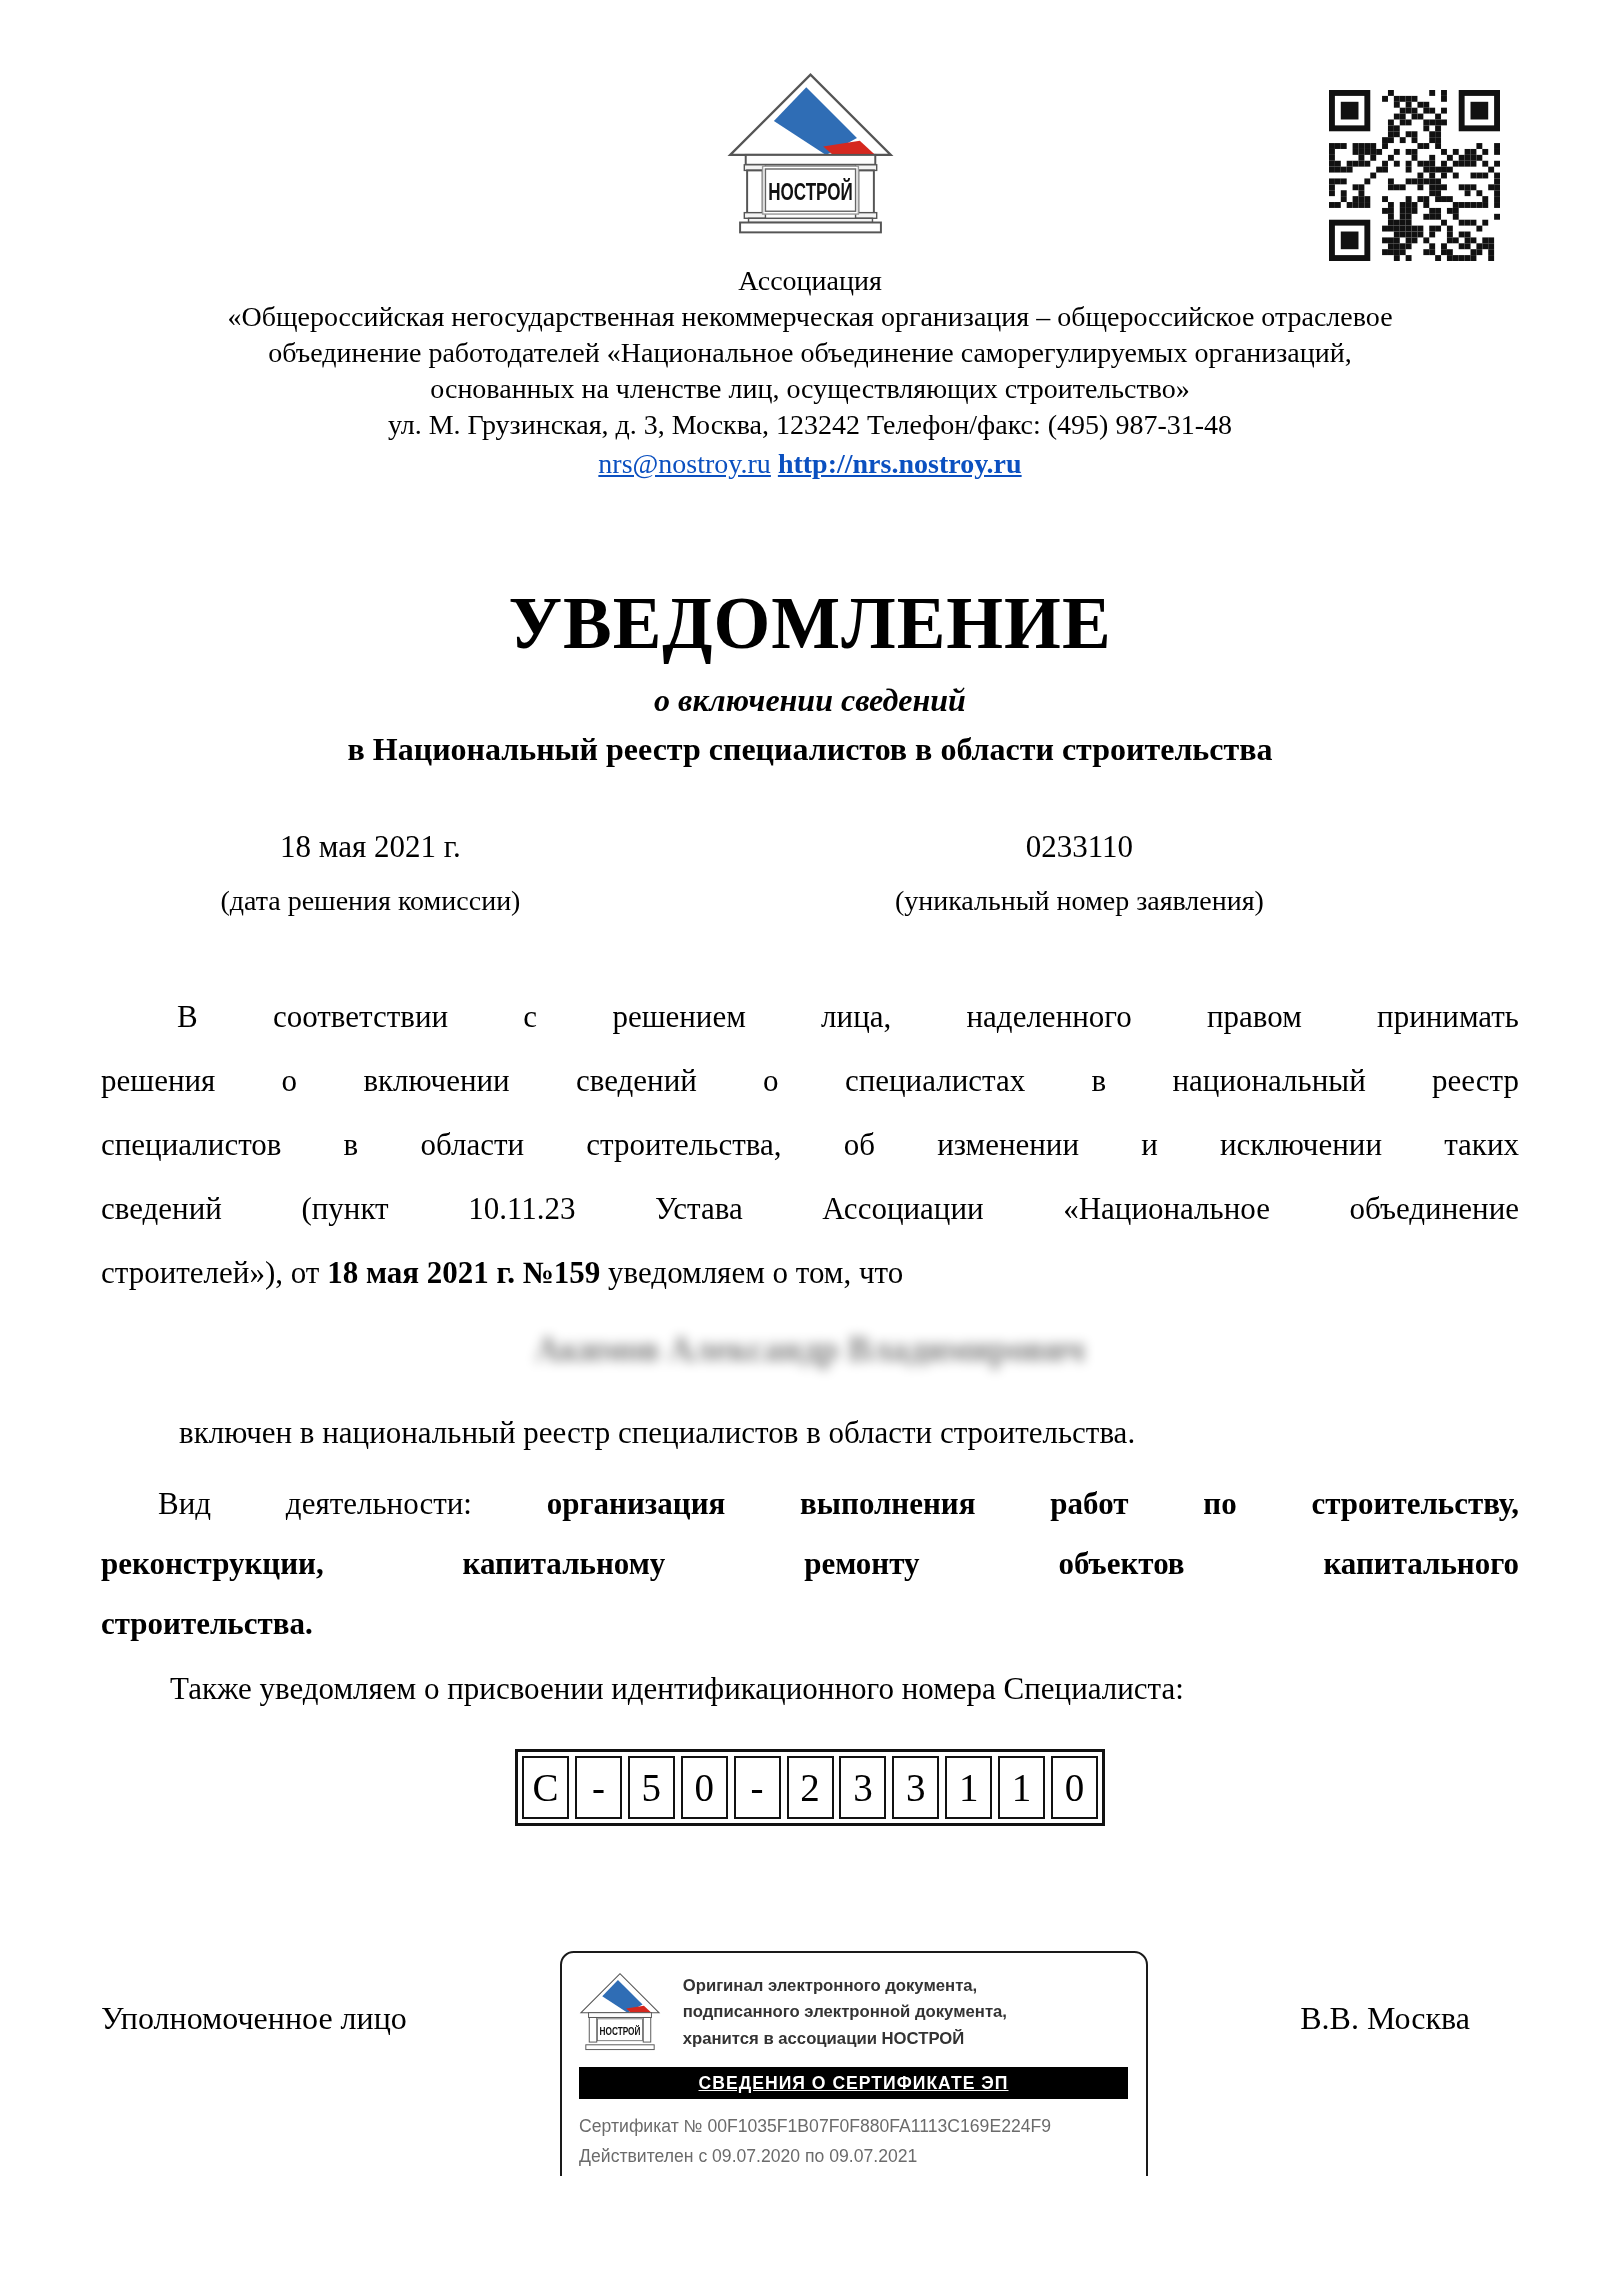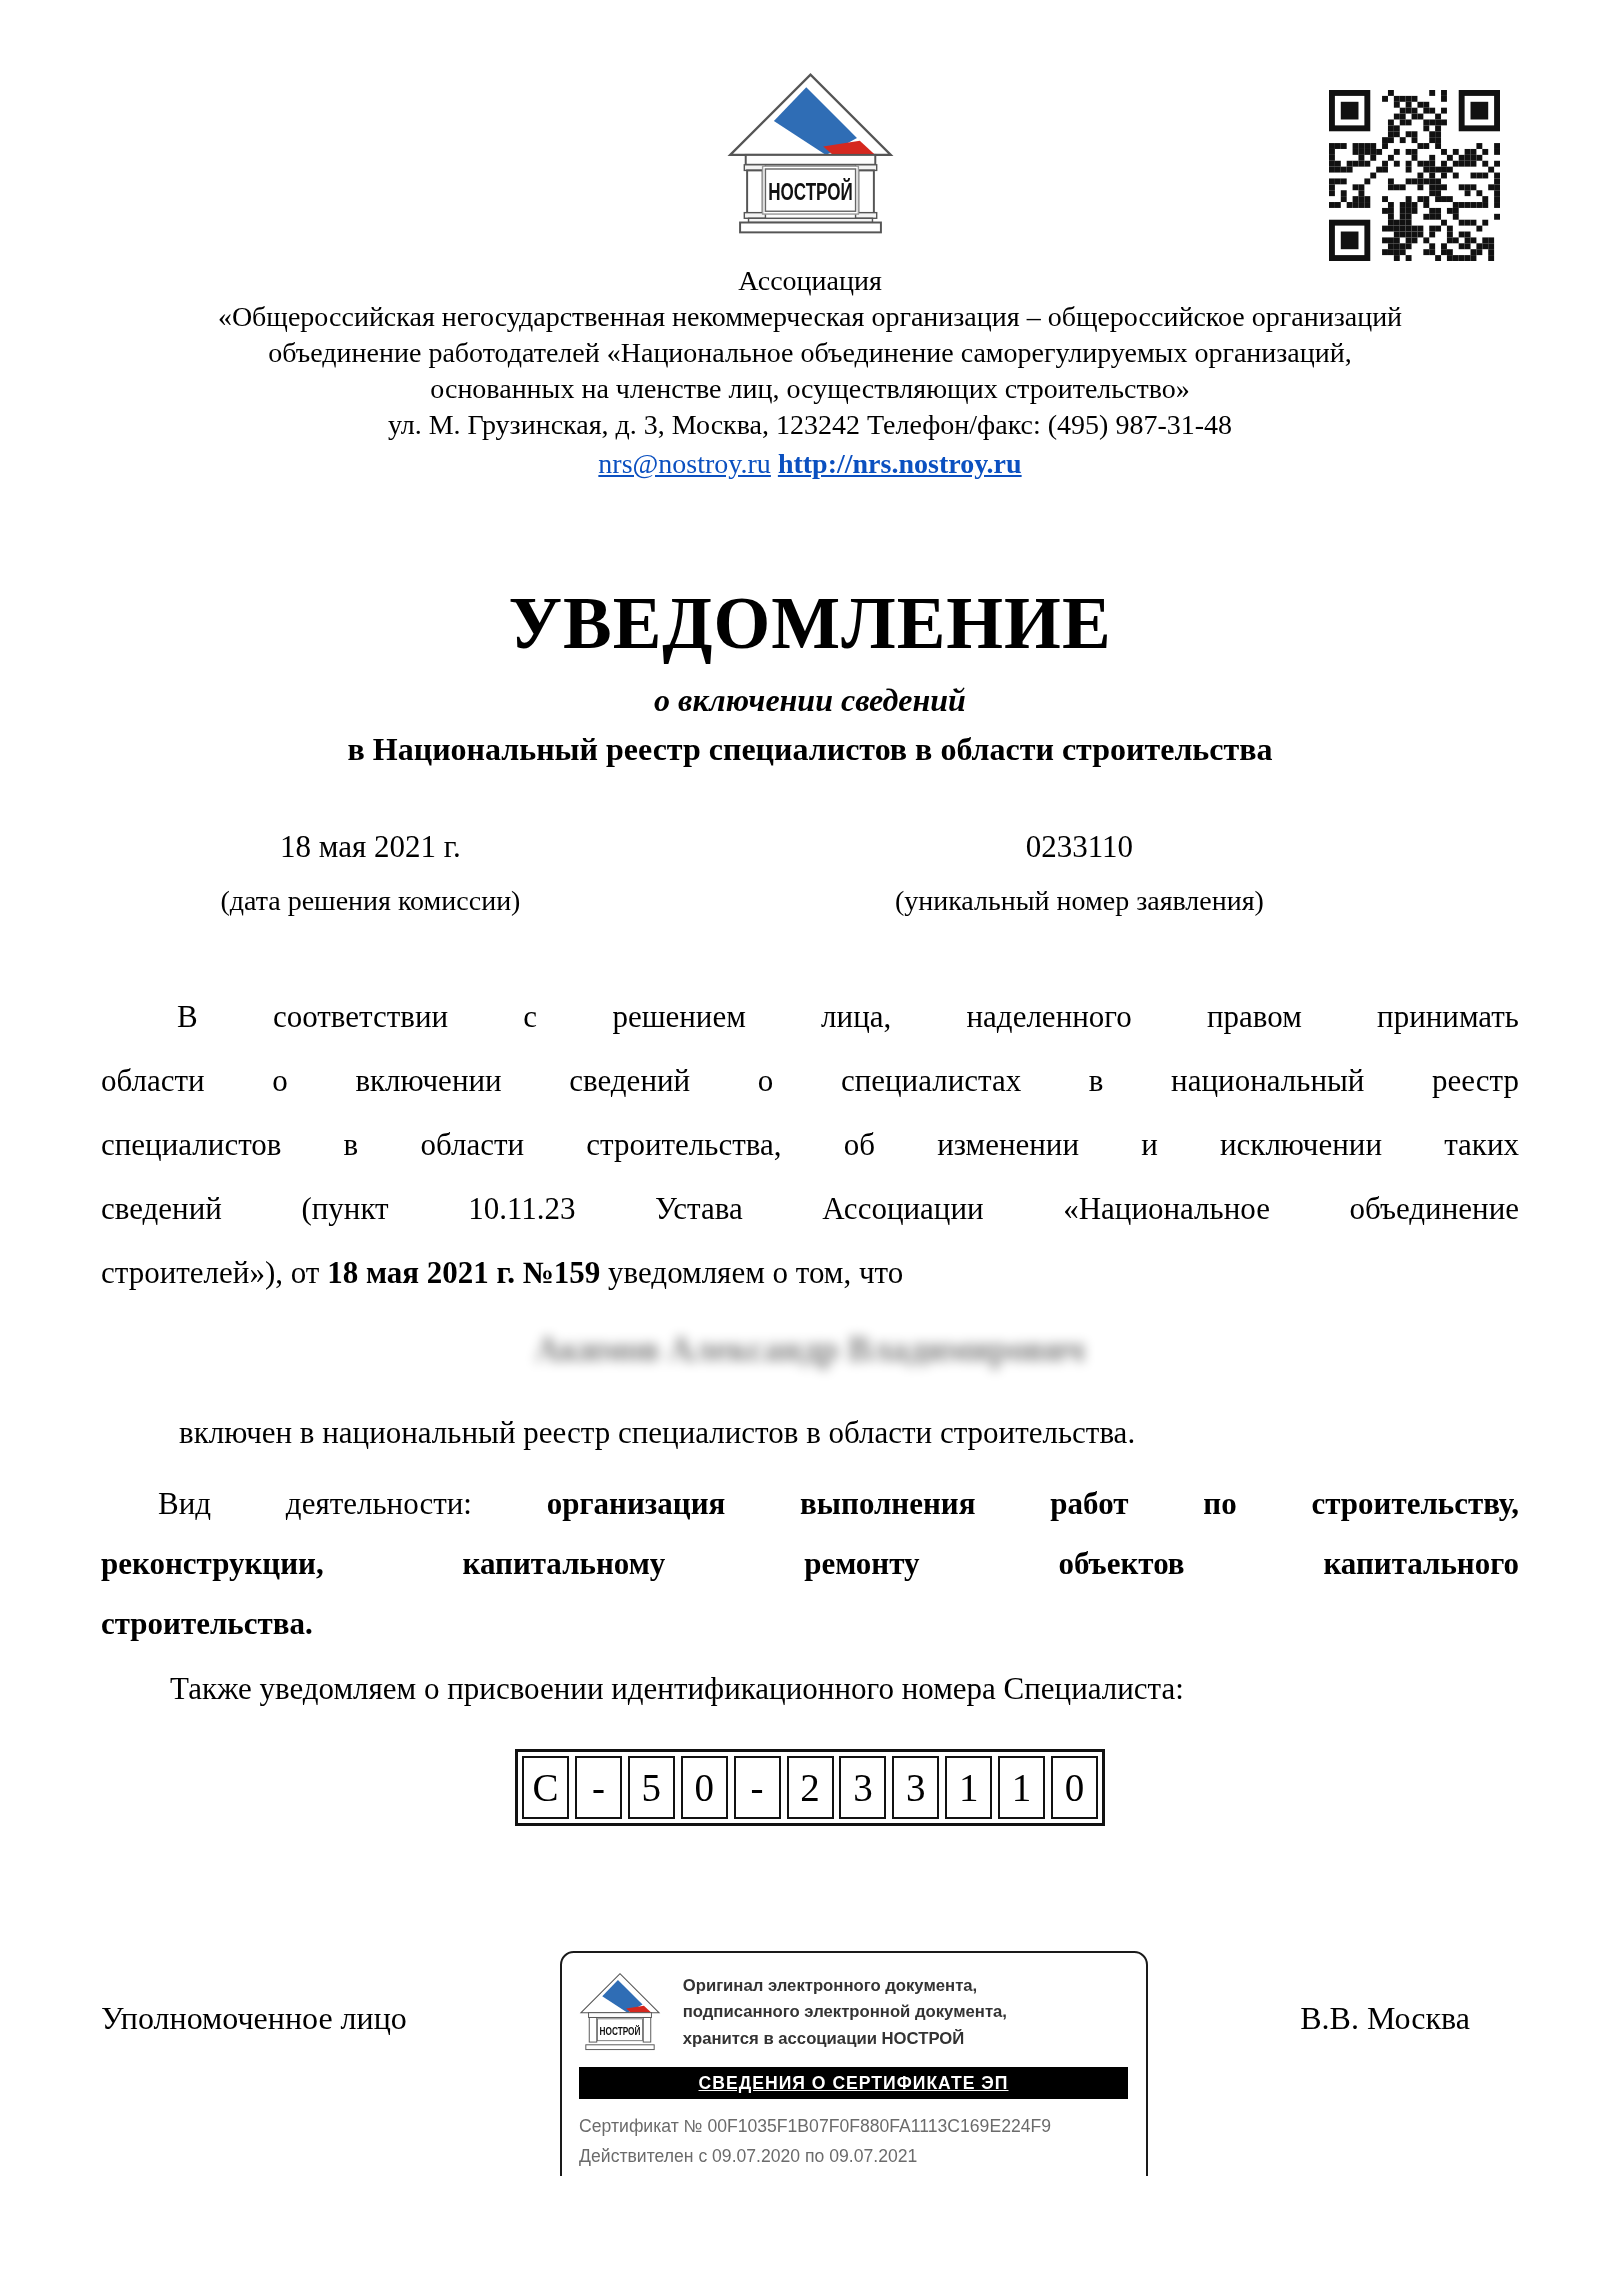--- a/index.html
+++ b/index.html
@@ -374,21 +374,21 @@
       <rect x="28" y="71" width="64" height="30" fill="#ffffff" stroke="#666" stroke-width="1"></rect>
       <text x="60" y="93" text-anchor="middle" font-family="Liberation Sans, sans-serif" font-weight="bold" font-size="17" fill="#111" textLength="60" lengthAdjust="spacingAndGlyphs">НОСТРОЙ</text>
       <rect x="16" y="106" width="88" height="3" fill="#f4f4f4" stroke="#555" stroke-width="1"></rect>
       <rect x="10" y="109" width="100" height="7" fill="#ffffff" stroke="#555" stroke-width="1.4"></rect>
     </svg>
   </div>
 
   <div class="content">
 
     <div class="assoc">Ассоциация</div>
-    <div class="org-line">«Общероссийская негосударственная некоммерческая организация – общероссийское организаций</div>
+    <div class="org-line">«Общероссийская негосударственная некоммерческая организация – общероссийское отраслевое</div>
     <div class="org-line">объединение работодателей «Национальное объединение саморегулируемых организаций,</div>
     <div class="org-line">основанных на членстве лиц, осуществляющих строительство»</div>
     <div class="org-line">ул. М. Грузинская, д. 3, Москва, 123242 Телефон/факс: (495) 987-31-48</div>
     <div class="links-line">
       <a class="link">nrs@nostroy.ru</a>
       <span> </span>
       <a class="link link-bold">http://nrs.nostroy.ru</a>
     </div>
 
     <div class="title">УВЕДОМЛЕНИЕ</div>
@@ -401,21 +401,21 @@
         <div class="meta-label">(дата решения комиссии)</div>
       </div>
       <div class="meta-col-right">
         <div class="meta-value">0233110</div>
         <div class="meta-label">(уникальный номер заявления)</div>
       </div>
     </div>
 
     <div class="p1">
       <p class="bline indent">В соответствии с решением лица, наделенного правом принимать</p>
-      <p class="bline">области о включении сведений о специалистах в национальный реестр</p>
+      <p class="bline">решения о включении сведений о специалистах в национальный реестр</p>
       <p class="bline">специалистов в области строительства, об изменении и исключении таких</p>
       <p class="bline">сведений (пункт 10.11.23 Устава Ассоциации «Национальное объединение</p>
       <p class="bline-last"><span>строителей»), от </span><b>18 мая 2021 г. №159</b><span> уведомляем о том, что</span></p>
     </div>
 
     <div class="person">Акимов Александр Владимирович</div>
 
     <div class="included">включен в национальный реестр специалистов в области строительства.</div>
 
     <div class="activity">

